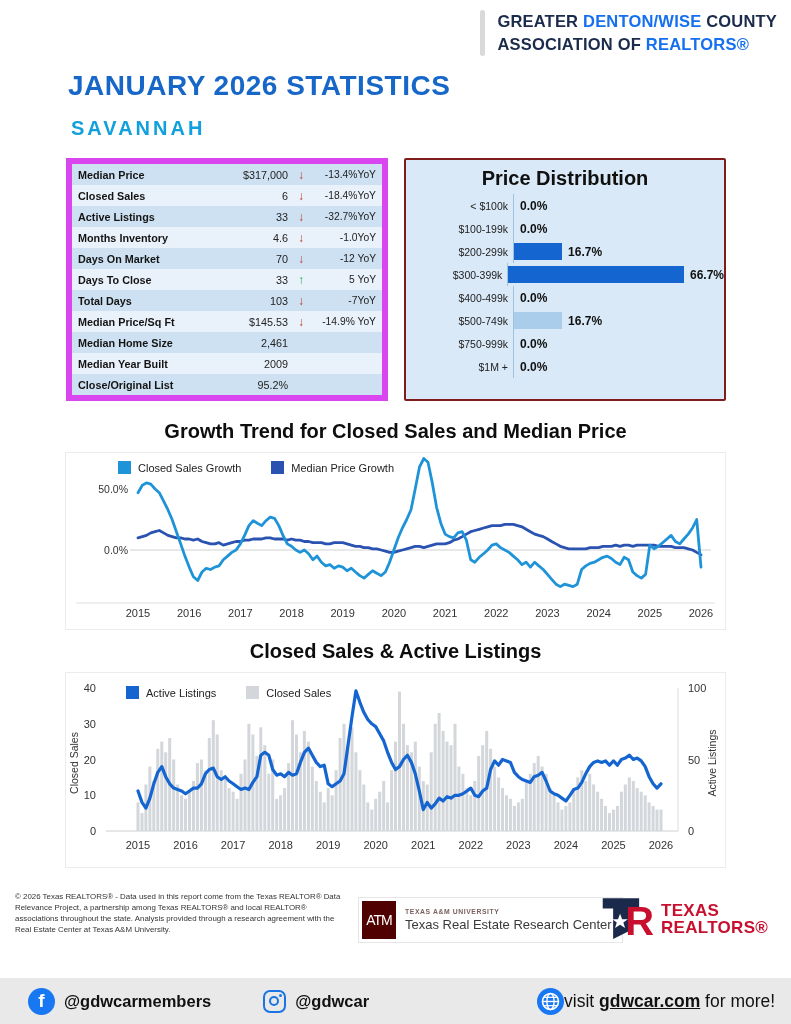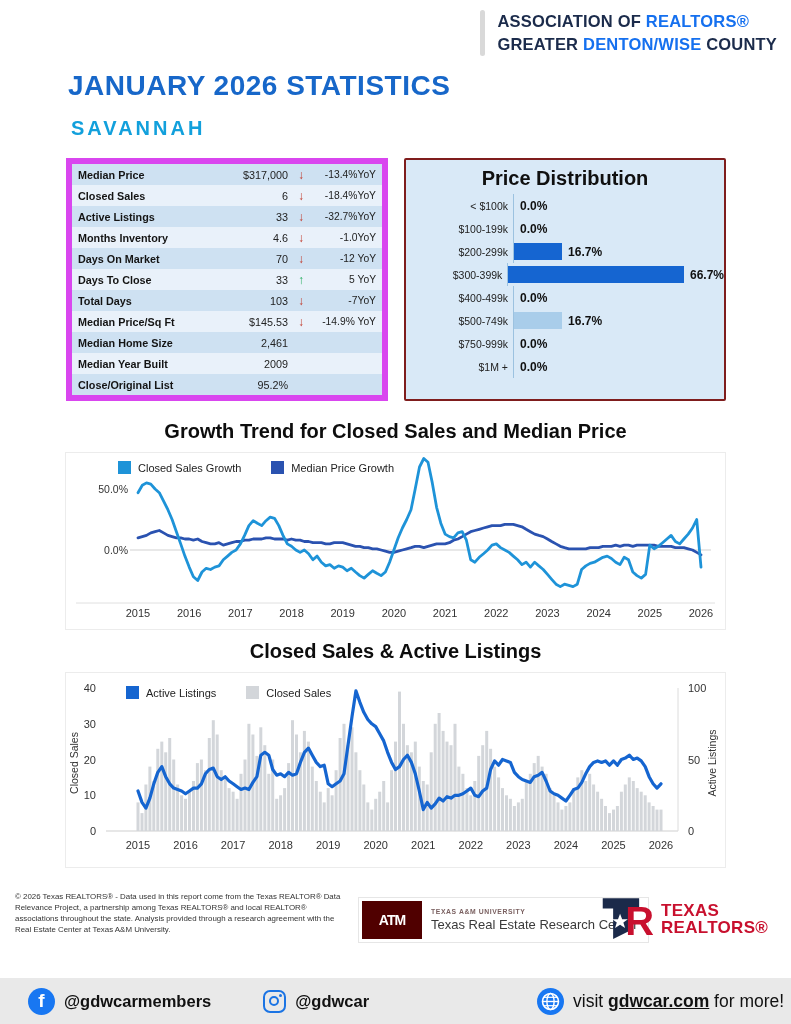--- a/index.html
+++ b/index.html
@@ -37,48 +37,48 @@
   .chart-panel{position:absolute;background:#fff;border:1px solid #ececec;box-sizing:border-box;}
   .legend{position:absolute;display:flex;gap:30px;font-size:11px;color:#222;align-items:center;}
   .legend-item{display:flex;gap:7px;align-items:center;}
   .legend-swatch{width:13px;height:13px;display:inline-block;}
   svg{display:block;}
   svg text{font-family:"Liberation Sans","DejaVu Sans",sans-serif;}
   
   .copyright{position:absolute;left:15px;top:891px;width:330px;font-size:7.9px;line-height:1.4;color:#333;}
   .amu{position:absolute;left:358px;top:897px;display:flex;align-items:center;gap:9px;background:#fff;
        border:1px solid #e6e6e6;padding:3px 10px 3px 3px;}
-  .amu-box{width:60px;height:38px;background:#500000;color:#fff;display:flex;align-items:center;justify-content:center;
-           font-weight:700;font-size:14px;letter-spacing:-1px;}
+  .amu-box{width:34px;height:38px;background:#500000;color:#fff;display:flex;align-items:center;justify-content:center;
+           font-weight:400;font-size:14px;letter-spacing:-1px;}
   .amu-small{font-size:6.8px;font-weight:700;color:#7a6060;letter-spacing:.6px;}
   .amu-name{font-size:13px;color:#3a3a3a;margin-top:2px;}
   .trlogo{position:absolute;left:601px;top:893px;display:flex;align-items:center;gap:8px;}
   .tr-text{font-weight:800;color:#C8102E;font-size:17px;line-height:1.02;letter-spacing:.3px;}
   
   .bottombar{position:absolute;left:0;top:978px;width:791px;height:46px;background:#E9E9E9;
              display:flex;align-items:center;}
   .social-item{display:flex;align-items:center;gap:9px;font-size:16.5px;font-weight:800;color:#111;}
   .fb-circle{width:27px;height:27px;border-radius:50%;background:#1877F2;color:#fff;display:flex;
              align-items:center;justify-content:center;font-size:19px;font-weight:700;}
   .ig-box{width:23px;height:23px;border:2.4px solid #1b74e4;border-radius:7px;position:relative;box-sizing:border-box;}
   .ig-box::before{content:"";position:absolute;left:4.2px;top:4.2px;width:10px;height:10px;border:2.2px solid #1b74e4;border-radius:50%;box-sizing:border-box;}
   .ig-box::after{content:"";position:absolute;right:2.2px;top:2.2px;width:3px;height:3px;border-radius:50%;background:#1b74e4;}
-  .visit{display:flex;align-items:center;gap:9px;font-size:17.5px;color:#111;font-weight:400;}
+  .visit{display:flex;align-items:center;font-size:17.5px;color:#111;font-weight:400;}
   .visit b{font-weight:800;text-decoration:underline;}
 </style>
 </head>
 <body>
 
 <div class="page">
 
   <div class="brand">
     <div class="brand-bar"></div>
     <div class="brand-text">
+      <div><span>GREATER </span><span class="brand-blue">DENTON/WISE</span><span> COUNTY</span></div>
       <div><span>ASSOCIATION OF </span><span class="brand-blue">REALTORS®</span></div>
-      <div><span>GREATER </span><span class="brand-blue">DENTON/WISE</span><span> COUNTY</span></div>
     </div>
   </div>
 
   <div class="h1">JANUARY 2026 STATISTICS</div>
   <div class="h2">SAVANNAH</div>
 
   <div class="stats-table" id="stats-table">
       <div class="srow odd">
         <span class="s-label">Median Price</span>
         <span class="s-value">$317,000</span>

